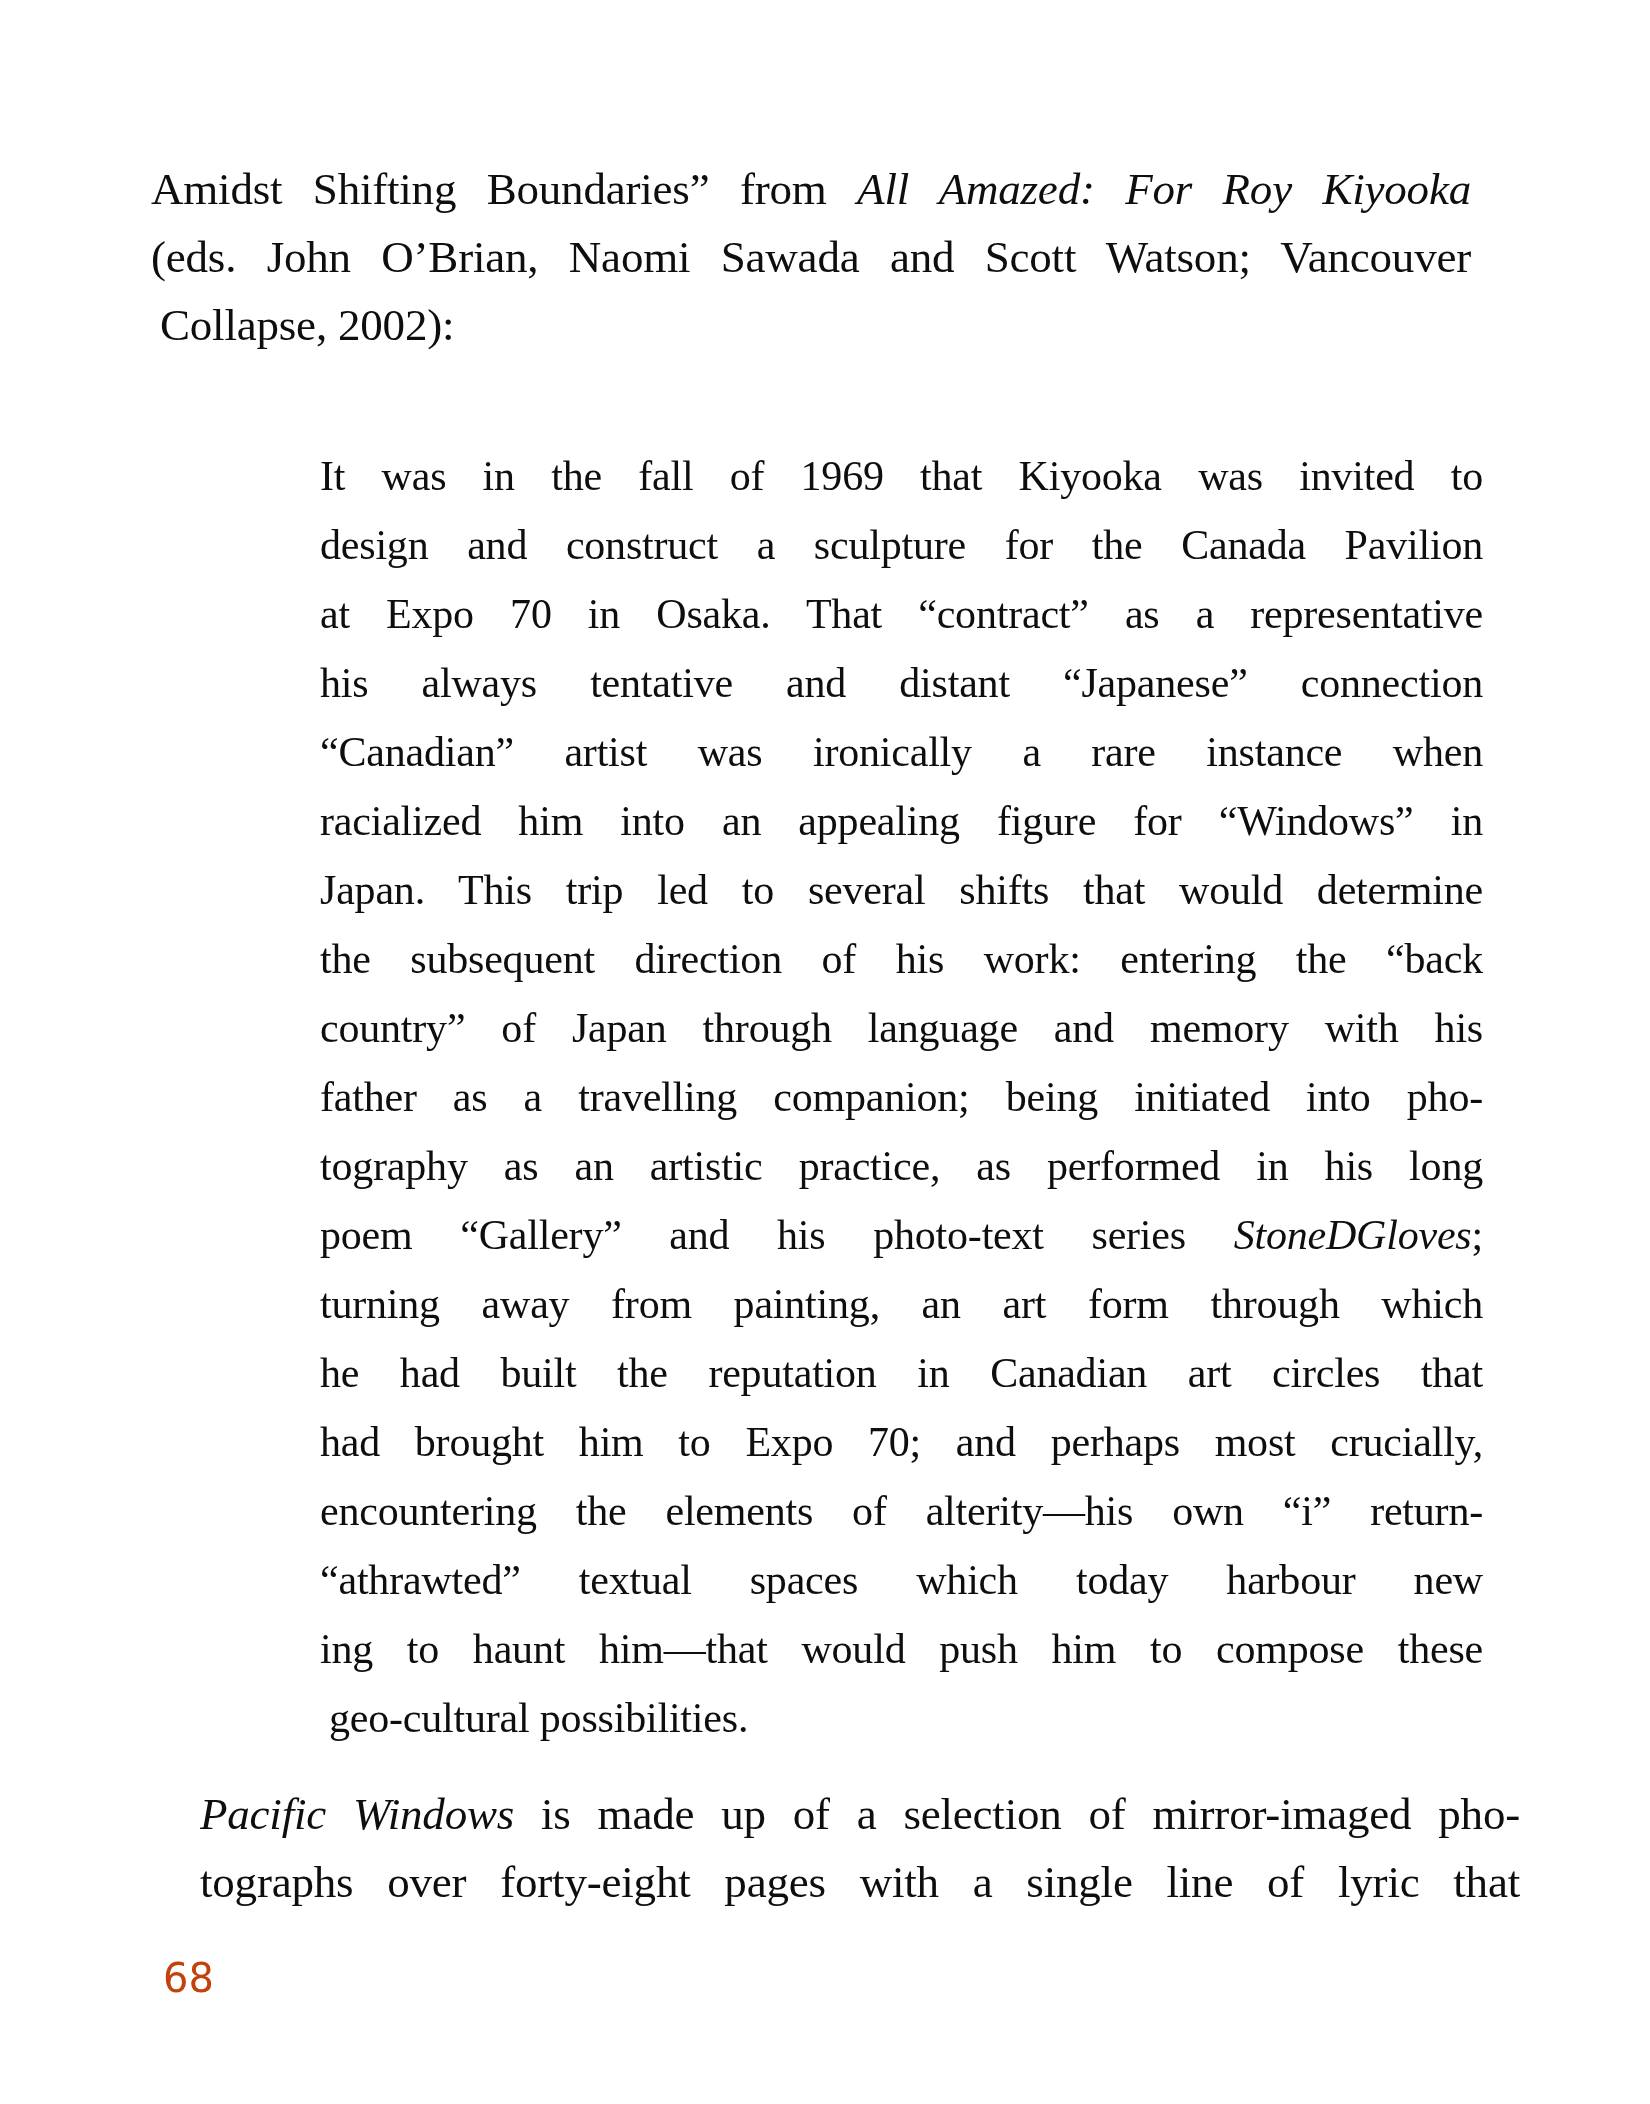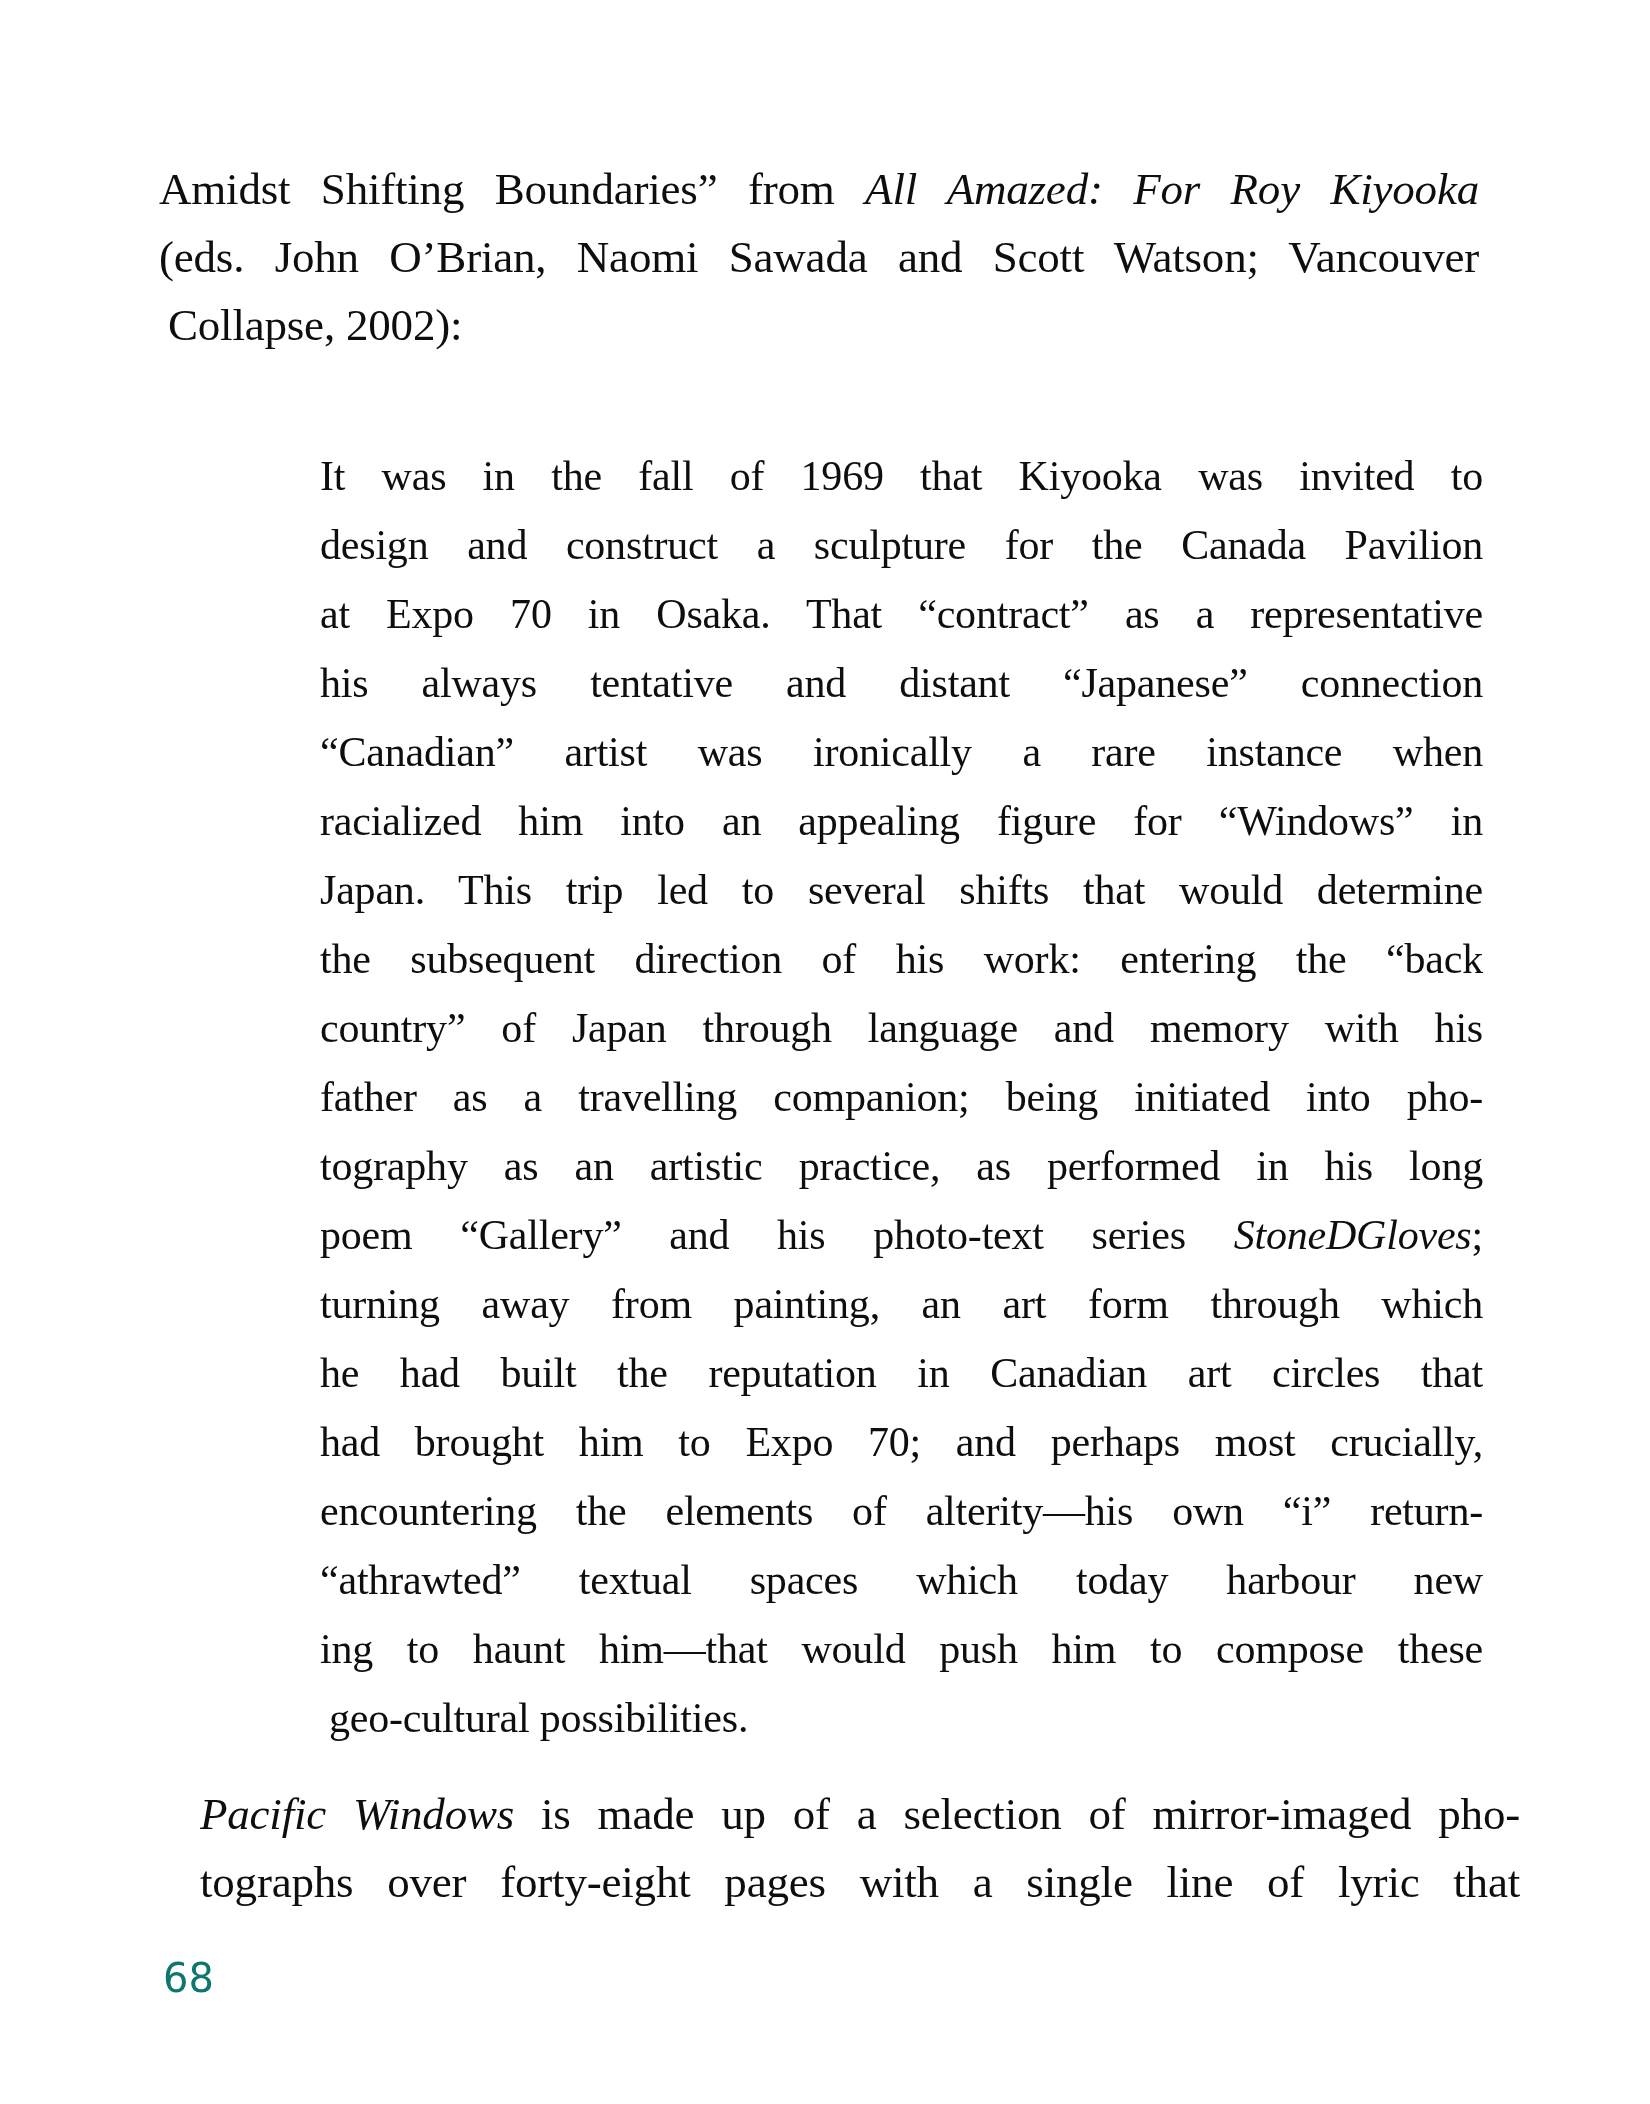--- a/index.html
+++ b/index.html
@@ -14,21 +14,21 @@
     background: #ffffff;
     font-family: "Liberation Serif", serif;
     color: #0e0e0e;
     overflow: hidden;
   }
   .textblock {
     position: absolute;
     letter-spacing: -0.2px;
   }
   #para1 {
-    left: 159px;
+    left: 151px;
     top: 155px;
     width: 1320px;
     font-size: 45px;
     line-height: 68px;
   }
   #quote {
     left: 320px;
     top: 442px;
     width: 1163px;
     font-size: 42px;
@@ -57,21 +57,21 @@
   .italic {
     font-style: italic;
   }
   .page-number {
     position: absolute;
     left: 163px;
     top: 1958px;
     font-family: "DejaVu Sans", sans-serif;
     font-size: 40px;
     line-height: 1;
-    color: #0f766e;
+    color: #c2410c;
   }
 </style>
 </head>
 <body>
 
 <div class="page">
   <div class="textblock" id="para1">
       <div class="line"><span class="">Amidst Shifting Boundaries” from </span><span class="italic">All Amazed: For Roy Kiyooka</span></div>
       <div class="line"><span class="">(eds. John O’Brian, Naomi Sawada and Scott Watson; Vancouver</span></div>
       <div class="line last"><span class="">Collapse, 2002):</span></div>

